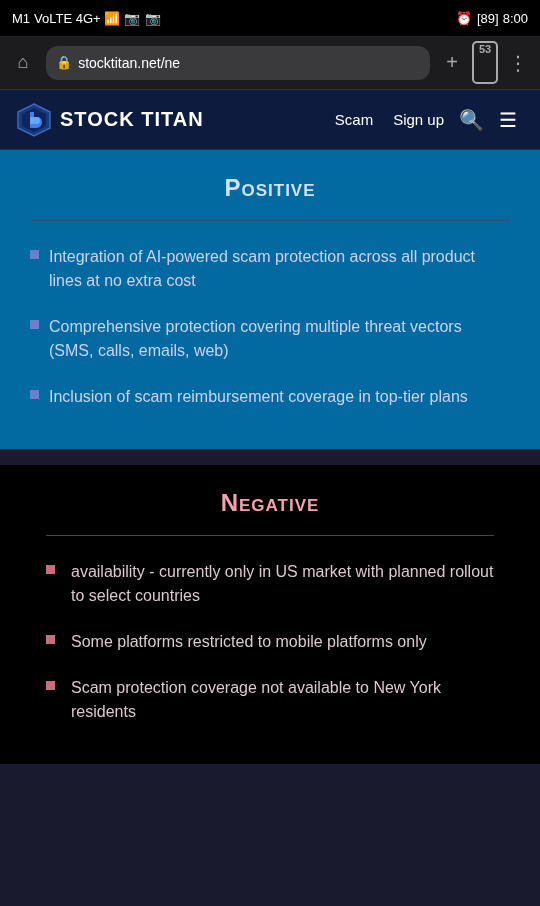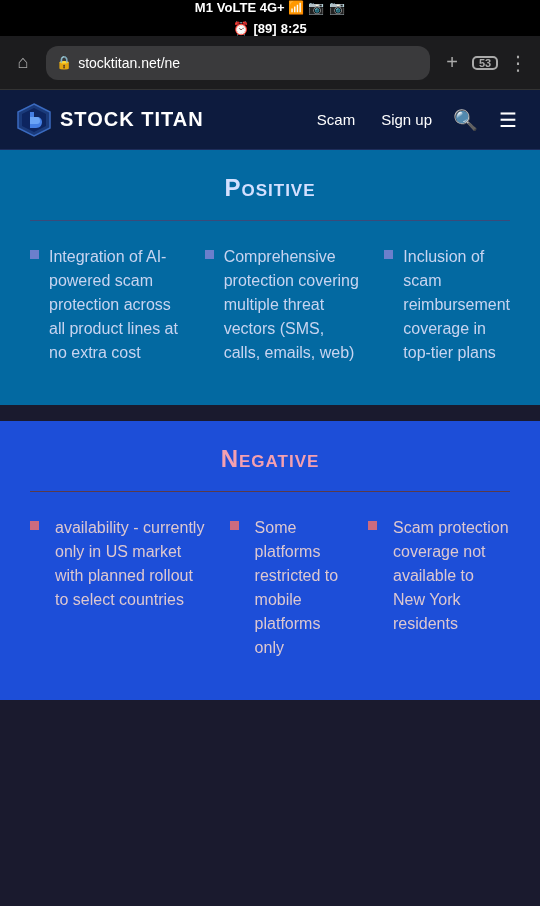--- a/index.html
+++ b/index.html
@@ -16,22 +16,21 @@
     
     .status-bar {
       background: #000;
       color: #fff;
       height: 36px;
       display: flex;
       align-items: center;
       justify-content: space-between;
       padding: 0 12px;
       font-size: 13px;
-      font-weight: 700;
-      flex-direction: column;
+      font-weight: 400;
     }
     .status-left {
       display: flex;
       align-items: center;
       gap: 4px;
       font-size: 13px;
     }
     .status-right {
       display: flex;
       align-items: center;
@@ -74,25 +73,24 @@
       font-size: 13px;
       color: #aaa;
     }
     .browser-actions {
       display: flex;
       align-items: center;
       gap: 6px;
     }
     .tab-count {
       width: 26px;
-      height: 14px;
+      height: 43px;
       border: 2px solid #aaa;
       border-radius: 5px;
       display: flex;
-      align-items: center;
       justify-content: center;
       color: #aaa;
       font-size: 11px;
       font-weight: 700;
     }
     .browser-plus, .browser-menu {
       width: 28px;
       height: 28px;
       display: flex;
       align-items: center;
@@ -101,21 +99,21 @@
       font-size: 20px;
     }
 
     
     .nav-header {
       background: #0d1b3e;
       height: 60px;
       display: flex;
       align-items: center;
       padding: 0 16px;
-      gap: 10px;
+      gap: 4px;
       border-bottom: 1px solid #1e2d5a;
     }
     .logo-container {
       display: flex;
       align-items: center;
       gap: 8px;
     }
     .logo-icon {
       width: 36px;
       height: 36px;
@@ -172,21 +170,21 @@
     .divider {
       height: 1px;
       background: #3a4a7a;
       margin-bottom: 24px;
     }
 
     .bullet-list {
       list-style: none;
       padding: 0;
       display: flex;
-      flex-direction: row;
+      flex-direction: column;
       gap: 22px;
     }
 
     .bullet-item {
       display: flex;
       align-items: flex-start;
       gap: 10px;
       color: #c8d4f0;
       font-size: 16px;
       line-height: 1.5;
@@ -195,22 +193,22 @@
     .bullet-square {
       width: 9px;
       height: 9px;
       background: #6b7fcc;
       margin-top: 5px;
       flex-shrink: 0;
     }
 
     
     .section-negative {
-      background: #1d4ed8;
-      padding: 24px 30px 40px;
+      background: #000000;
+      padding: 24px 46px 40px;
     }
 
     .section-title-negative {
       text-align: center;
       font-size: 24px;
       font-weight: 800;
       font-variant: small-caps;
       color: #f4a0b0;
       letter-spacing: 1px;
       margin-bottom: 18px;
@@ -248,21 +246,21 @@
     <span>VoLTE 4G+</span>
     <span>📶</span>
     <span>📷</span>
     <span>📷</span>
   </div>
   <div class="status-right">
     <span>⏰</span>
     <span>
       [<span>89</span>]
     </span>
-    <span>8:25</span>
+    <span>8:00</span>
   </div>
 </div>
 
 <div class="browser-bar">
   <div class="browser-home-btn">
     <span>⌂</span>
   </div>
   <div class="browser-url-bar">
     <span class="url-icon">🔒</span>
     <span>stocktitan.net/ne</span>

